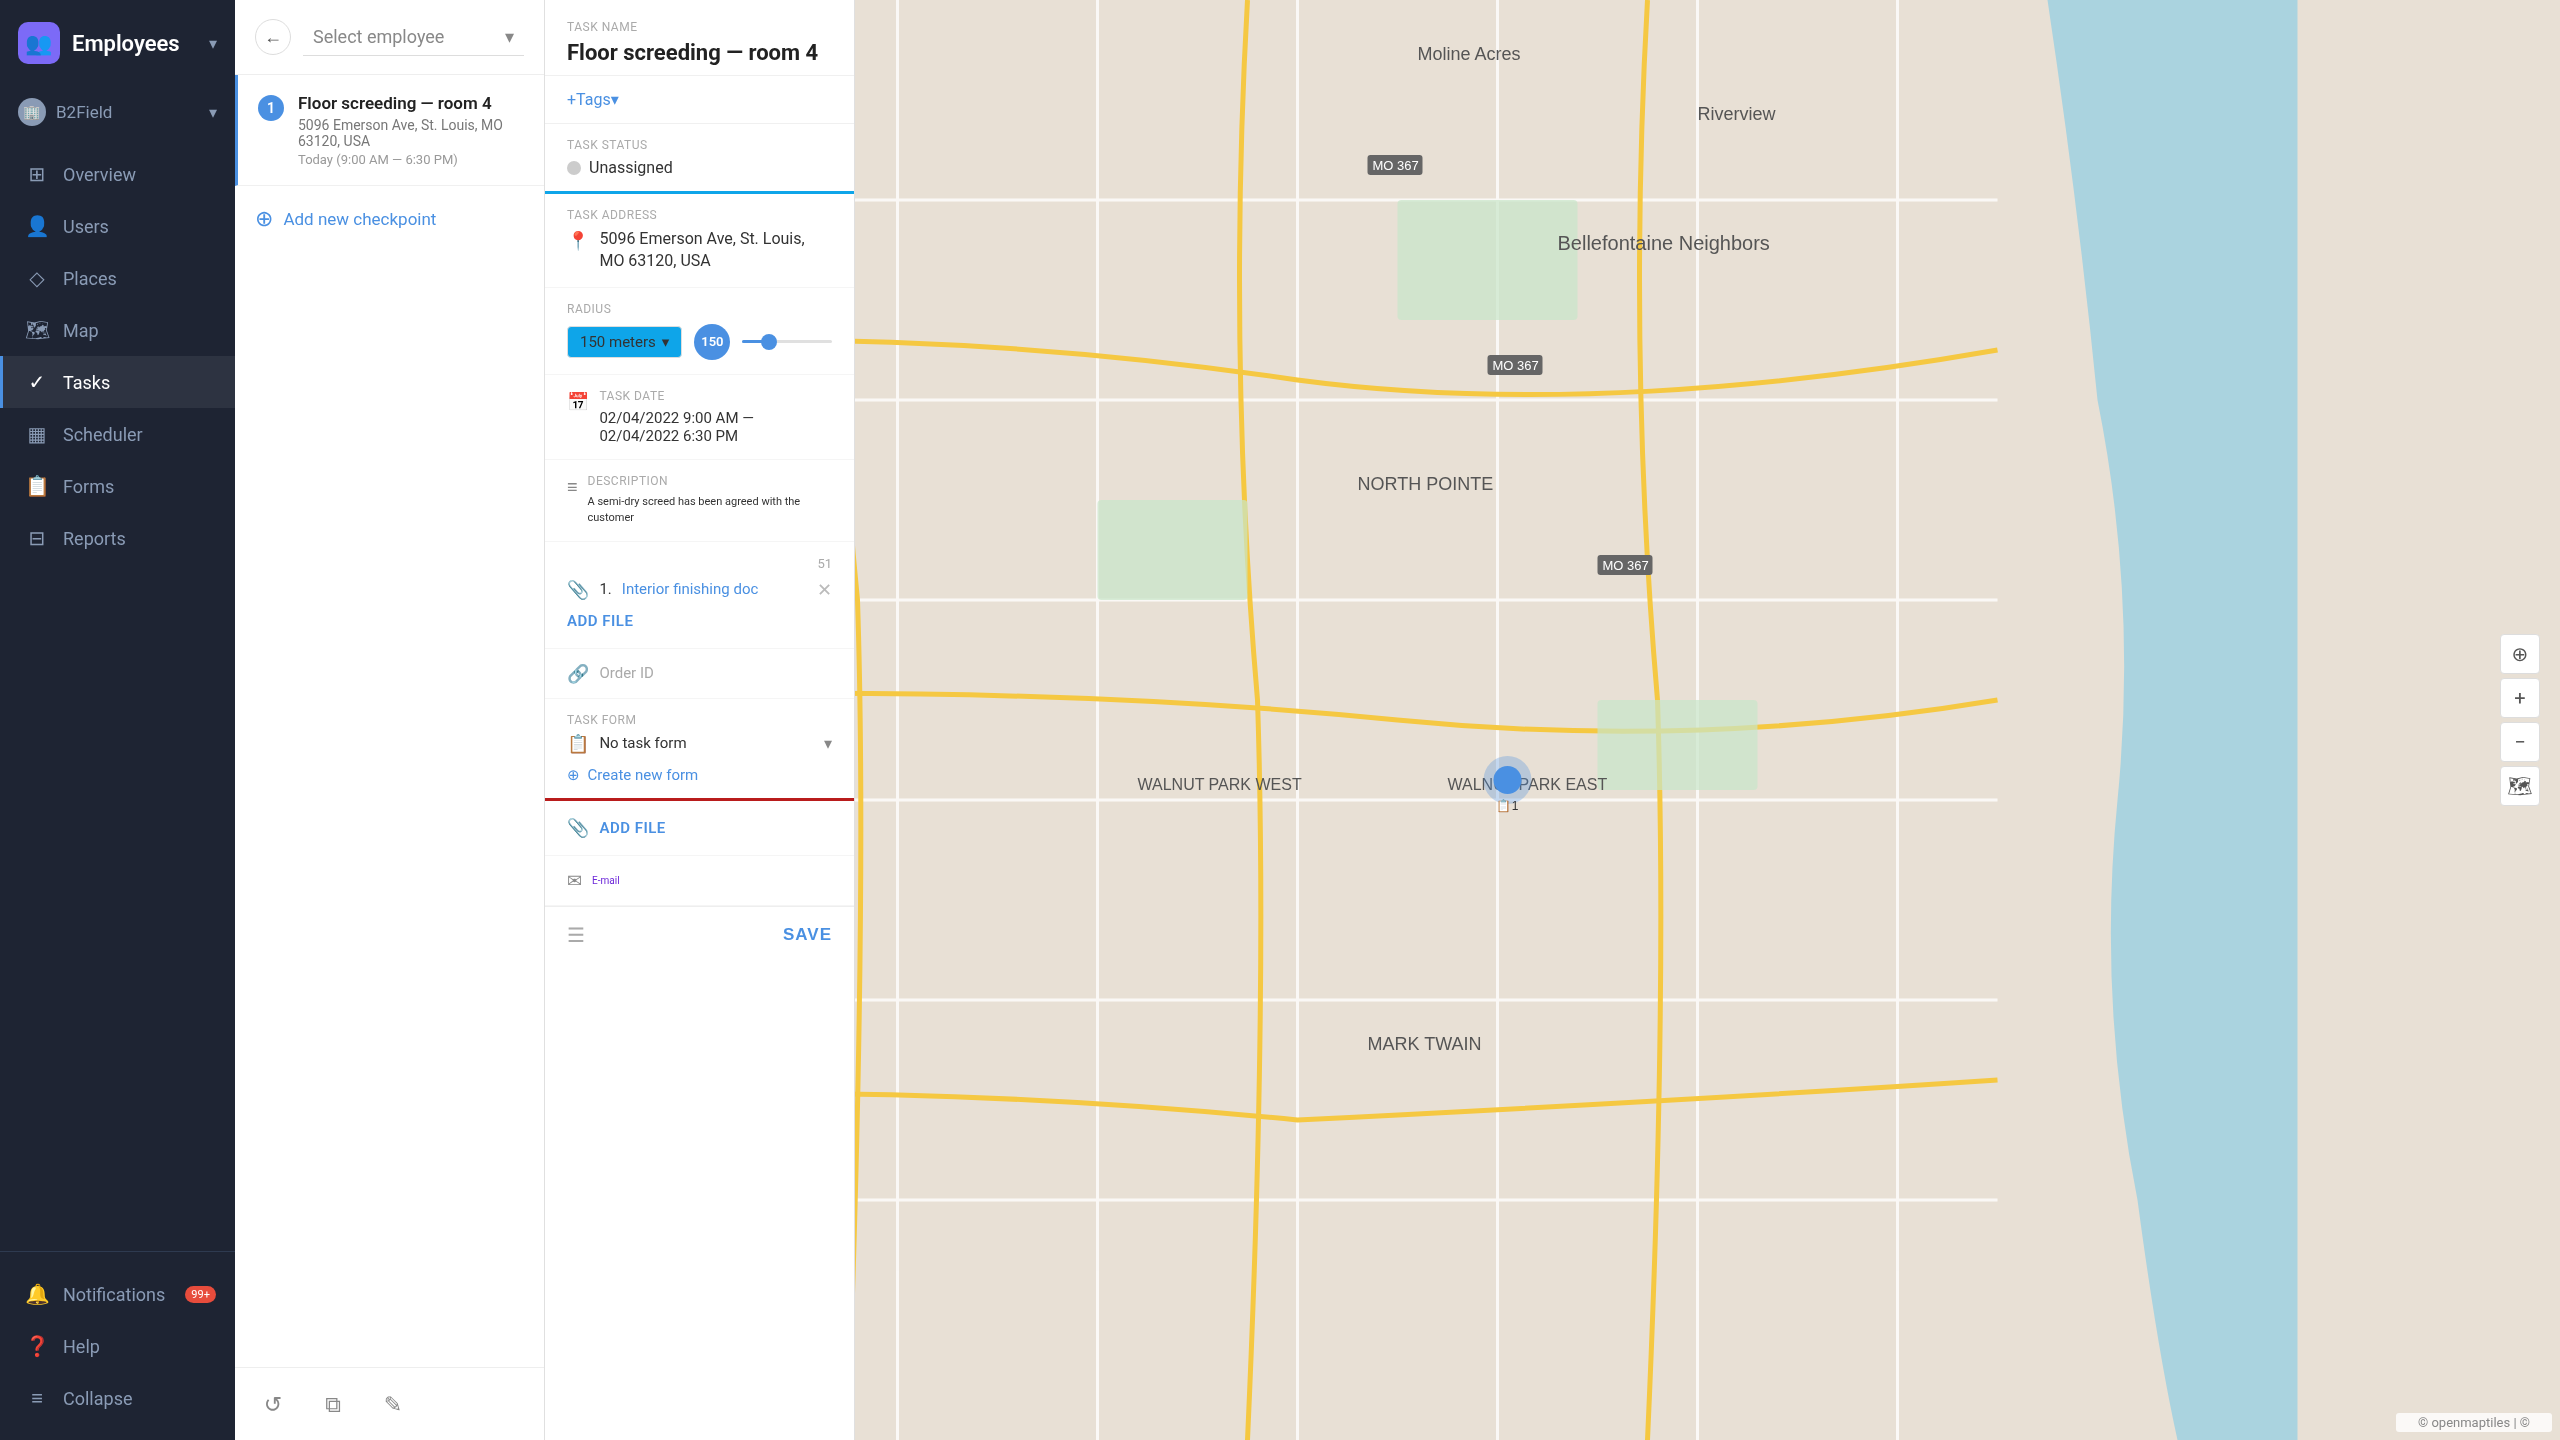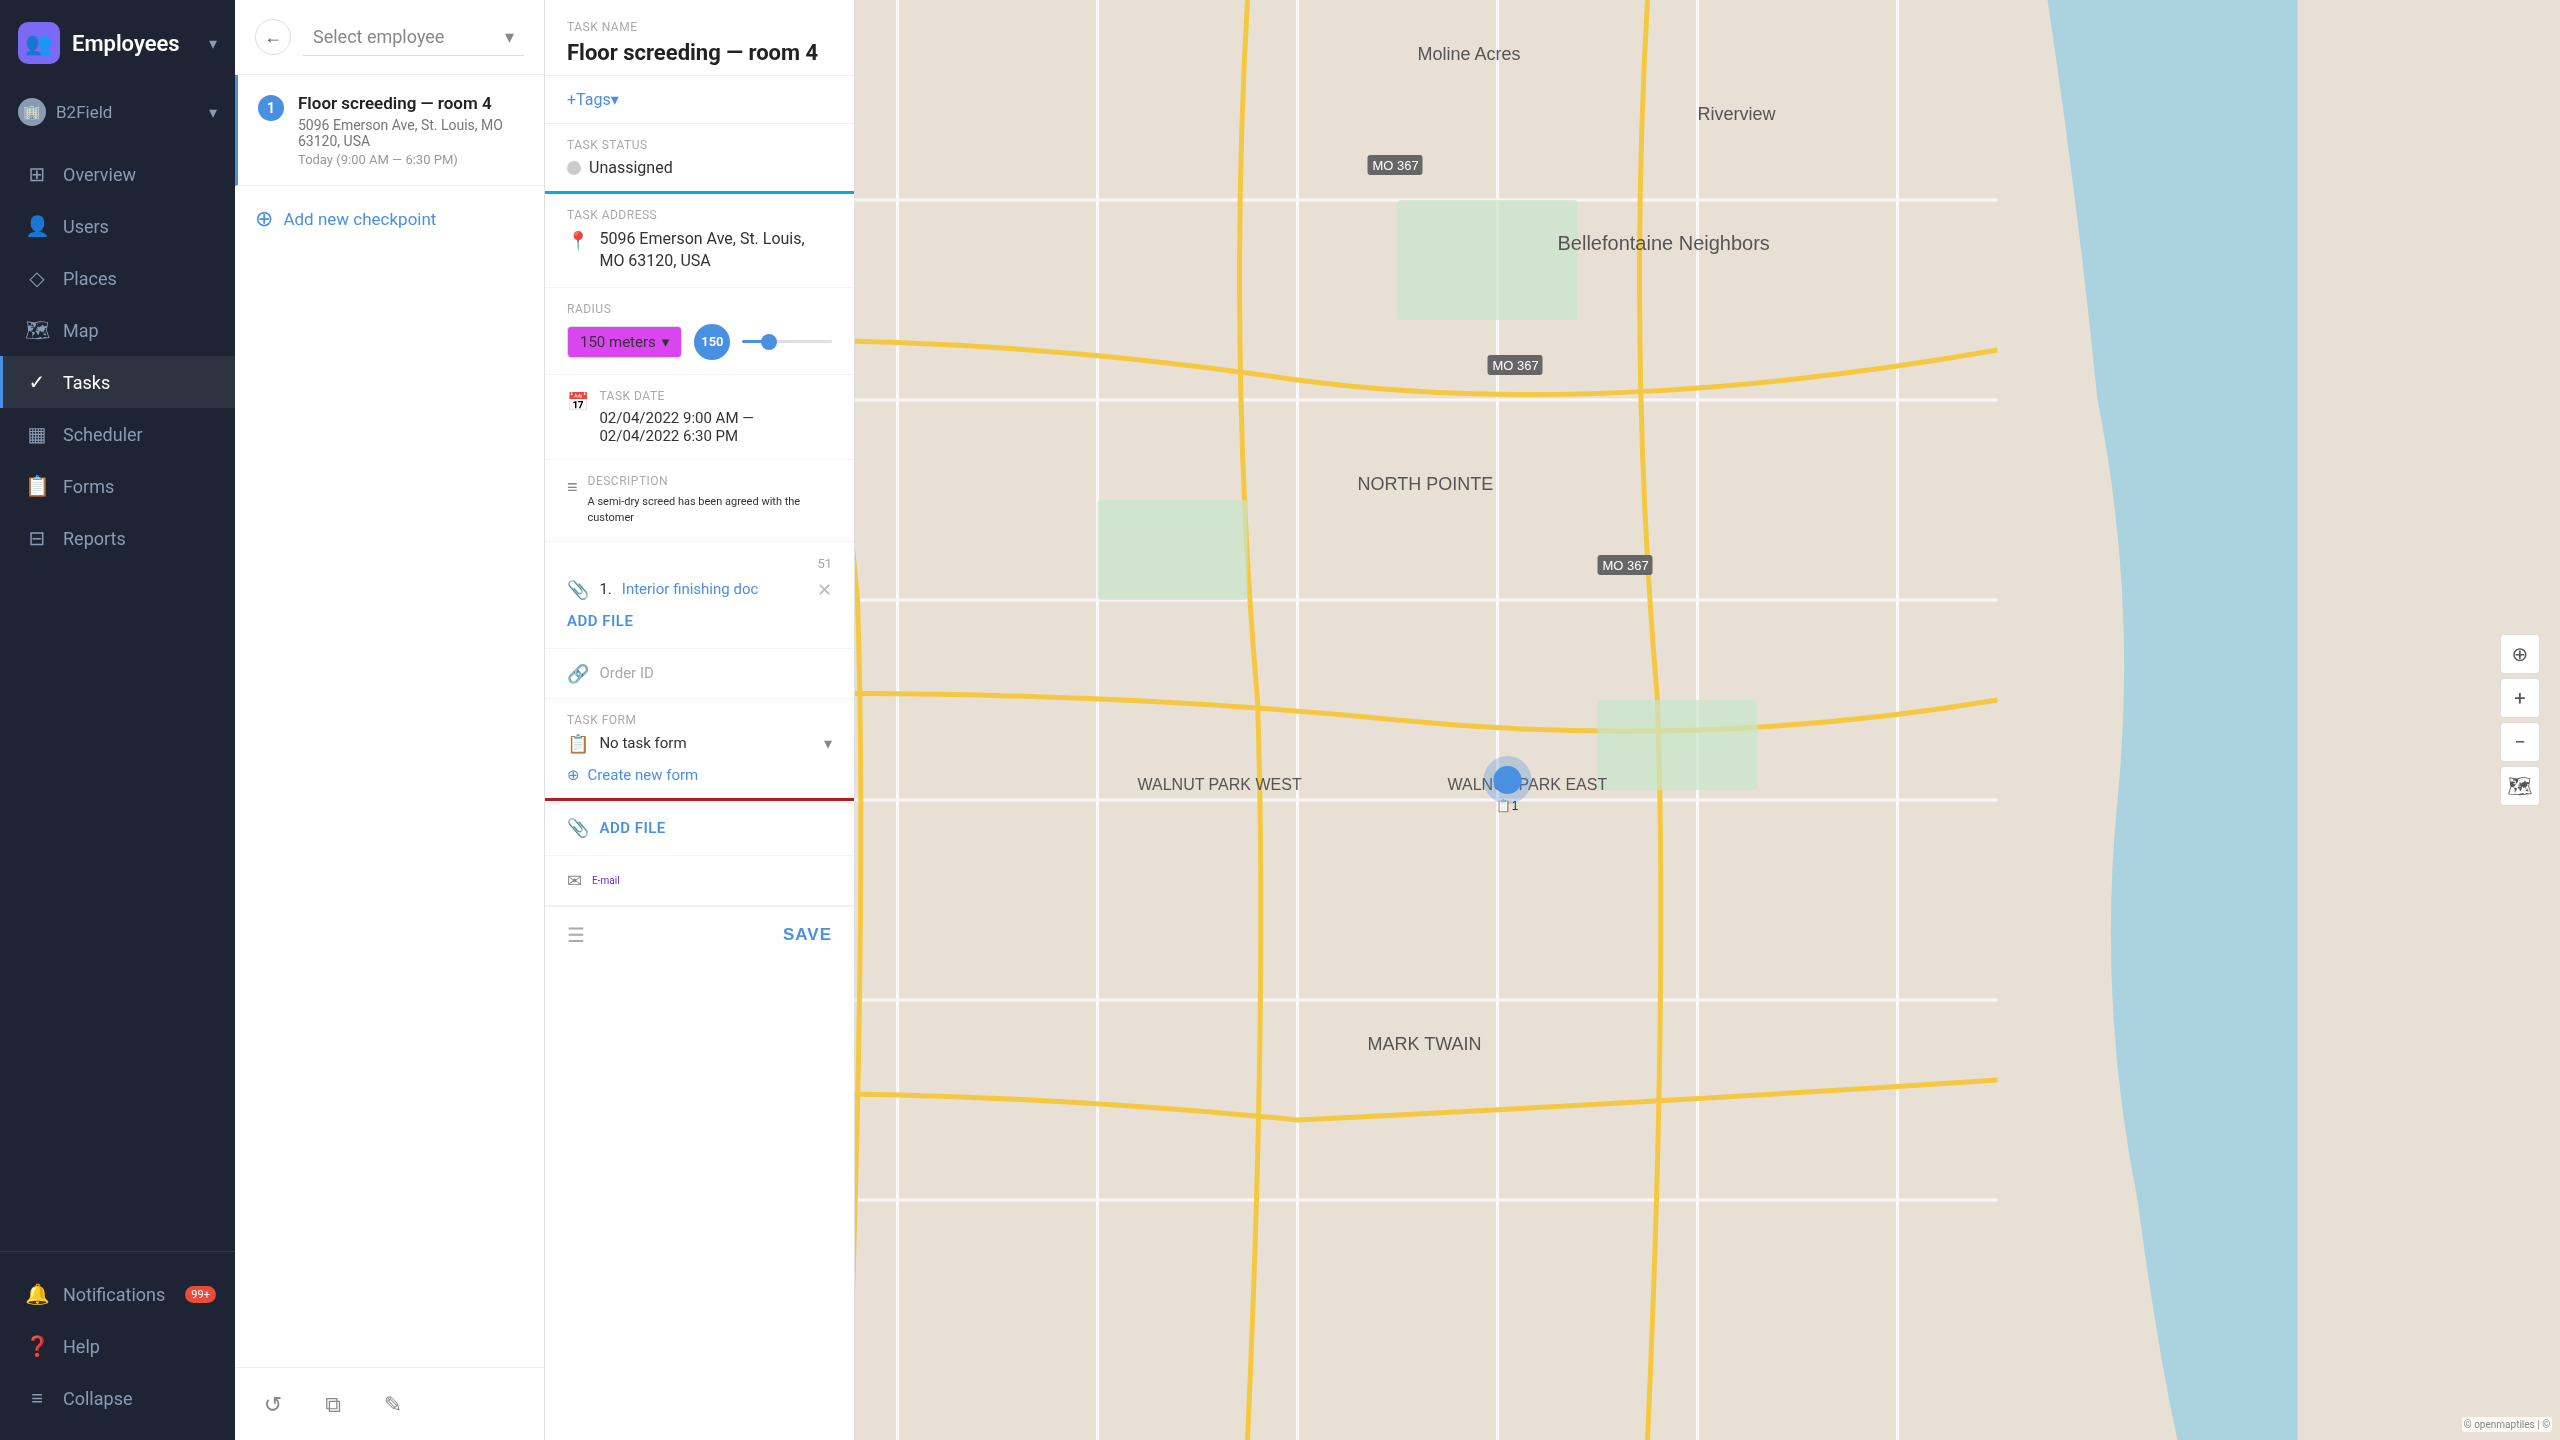--- a/index.html
+++ b/index.html
@@ -223,21 +223,21 @@
     .addr-icon { color: #4a90e2; font-size: 18px; margin-top: 2px; }
     .addr-text { font-size: 16px; color: #333; line-height: 1.4; }
     .radius-row { padding: 14px 22px; border-bottom: 1px solid #f5f5f5; }
     .radius-controls { display: flex; align-items: center; gap: 12px; margin-top: 8px; }
     .radius-select {
       border: 1px solid #ddd;
       border-radius: 4px;
       padding: 6px 12px;
       font-size: 15px;
       color: #333;
-      background: #d946ef;
+      background: #0ea5e9;
       cursor: pointer;
       display: flex; align-items: center; gap: 6px;
     }
     .radius-badge {
       width: 36px; height: 36px;
       background: #4a90e2;
       border-radius: 50%;
       color: #fff;
       font-size: 13px;
       display: flex; align-items: center; justify-content: center;
@@ -313,24 +313,24 @@
       border-radius: 4px;
       display: flex; align-items: center; justify-content: center;
       font-size: 20px;
       cursor: pointer;
       color: #555;
     }
     .map-attrib {
       position: absolute;
       bottom: 8px;
       right: 8px;
-      font-size: 10px;
+      font-size: 13px;
       color: #888;
       background: rgba(255,255,255,0.8);
-      padding: 2px 2px;
+      padding: 2px 22px;
       border-radius: 3px;
     }
   </style>
 </head>
 <body>
 
 <div class="sidebar">
   <div class="sidebar-header">
     <div class="sidebar-logo">👥</div>
     <span class="sidebar-title">Employees</span>

